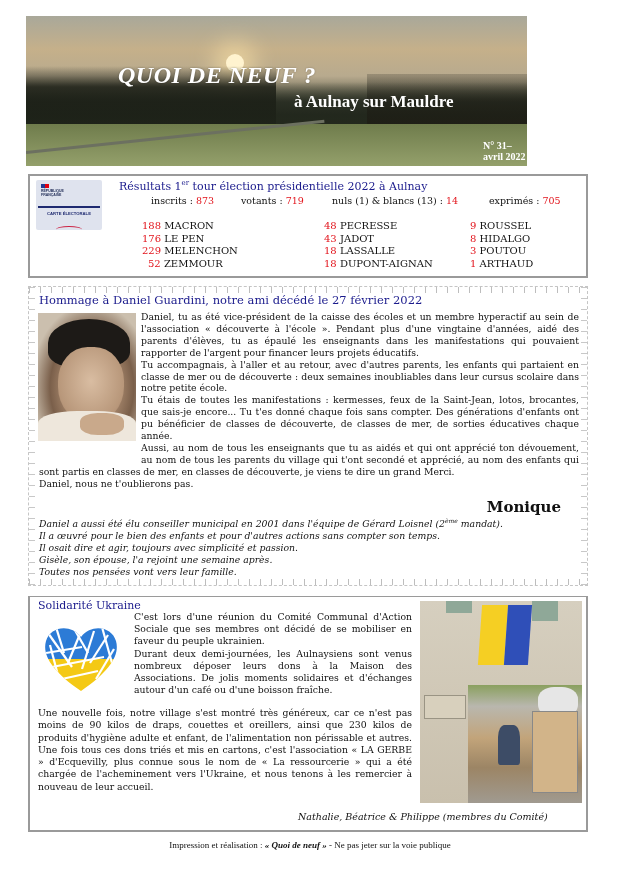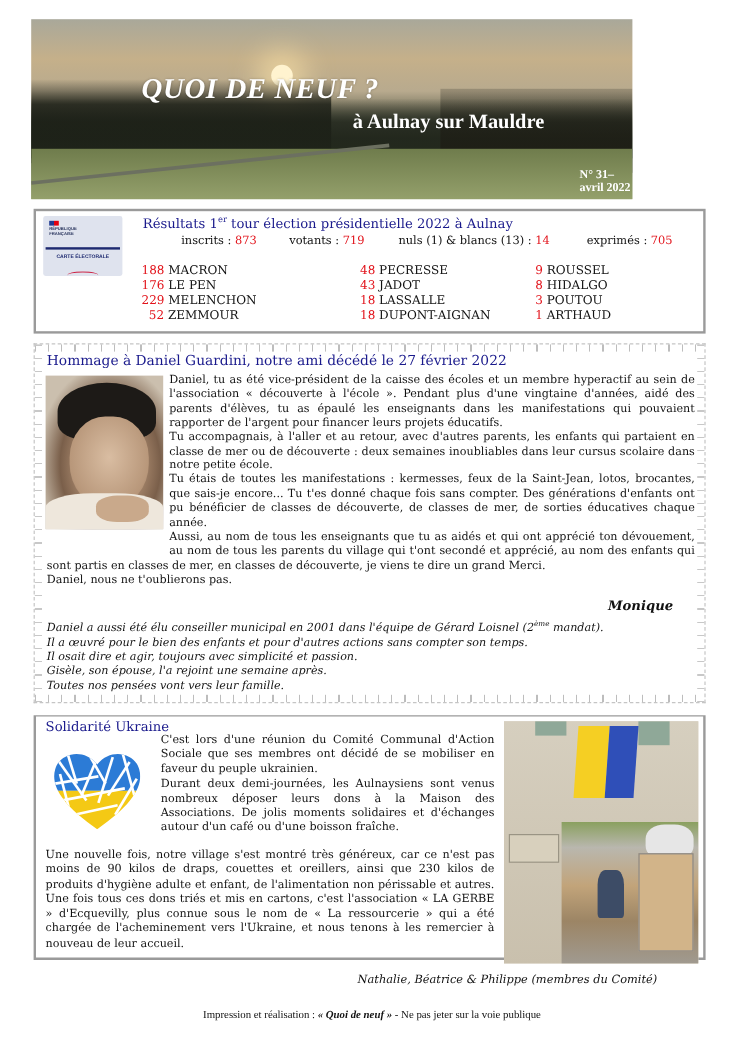--- a/index.html
+++ b/index.html
@@ -28,47 +28,47 @@
   .carte .band { position:absolute; left:2px; top:26px; width:62px; height:2px; background:#1e2a70; }
   .carte .ce { position:absolute; left:0; width:66px; top:31px; text-align:center; font-family:"Liberation Sans", sans-serif; font-size:4.2px; font-weight:bold; color:#1e2a70; line-height:5px; }
   .carte .arc { position:absolute; left:20px; top:46px; width:26px; height:6px; border-top:1px solid #c24; border-radius:50% 50% 0 0; }
   .el-title { position:absolute; left:89px; top:3px; font-size:11px; color:#1a1a8c; white-space:nowrap; }
   .el-title sup { font-size:7px; }
   .el-stats { position:absolute; left:89px; top:19px; font-size:9.5px; white-space:nowrap; }
   .el-stats span.lbl { color:#111;margin-left:32px; }
   .el-stats span.val { color:#e2131b; }
   .stat { position:absolute; top:0; }
   .cand-col { position:absolute; top:44px; font-size:10px; line-height:12.5px; white-space:nowrap; }
-  .cand-col .v { color:#e2131b; }
+  .cand-col .v { color:#e2131b;margin-left:24px; }
   .cand-row { display:block; }
 
   
   .hommage { position:absolute; left:28px; top:286px; width:560px; height:300px; box-sizing:border-box; border:1px dashed #c5c5c5; }
   .ruler-top, .ruler-bot { position:absolute; left:0; right:0; height:6px;
     background: repeating-linear-gradient(90deg, #bdbdbd 0 1px, transparent 1px 11px); }
   .ruler-top { top:0; } .ruler-bot { bottom:0; }
   .ruler-left, .ruler-right { position:absolute; top:0; bottom:0; width:6px;
     background: repeating-linear-gradient(180deg, #c8c8c8 0 1px, transparent 1px 11px); }
   .ruler-left { left:0; } .ruler-right { right:0; }
   .h-title { position:absolute; left:10px; top:6px; font-size:11.5px; color:#1a1a8c; white-space:nowrap; }
   .portrait { position:absolute; left:9px; top:26px; width:98px; height:128px; overflow:hidden;
     background: radial-gradient(ellipse at 55% 58%, #c8ab8f 0%, #b08f73 30%, #7a5f4a 55%, #cbbfae 80%); }
   .portrait .hair { position:absolute; left:10px; top:6px; width:82px; height:48px; background:#1d1a17; border-radius:50% 50% 30% 30%; }
   .portrait .face { position:absolute; left:20px; top:34px; width:66px; height:76px; background:radial-gradient(ellipse at 50% 45%, #d9bda2 0%, #b8977a 70%, #8a6e58 100%); border-radius:45% 45% 48% 48%; }
   .portrait .shirt { position:absolute; left:0; bottom:0; width:98px; height:30px; background:#eee7dc; border-radius:40% 40% 0 0; }
   .portrait .hand { position:absolute; left:42px; bottom:6px; width:44px; height:22px; background:#c9a98b; border-radius:40%; }
   .h-body { position:absolute; left:10px; top:24px; width:540px; font-size:9.3px; line-height:11.9px; text-align:justify; }
   .h-body p { margin:0; }
   .h-float { float:left; width:102px; height:150px; }
-  .h-sign { position:absolute; right:26px; top:211px; font-style:italic; font-weight:bold; font-size:11px; }
+  .h-sign { position:absolute; right:26px; top:211px; font-weight:bold; font-size:15px; }
   .h-italic { position:absolute; left:10px; top:228px; font-style:italic; font-size:9.3px; line-height:11.9px; }
   .h-italic sup { font-size:6px; }
 
   
-  .solidarite { position:absolute; left:28px; top:596px; width:560px; height:204px; border:2px solid #9a9a9a; border-top:1px solid #9a9a9a; box-sizing:border-box; background:#fff; }
+  .solidarite { position:absolute; left:28px; top:596px; width:560px; height:236px; border:2px solid #9a9a9a; border-top:1px solid #9a9a9a; box-sizing:border-box; background:#fff; }
   .s-title { position:absolute; left:8px; top:2px; font-size:11px; color:#1a1a8c; }
   .heart { position:absolute; left:12px; top:26px; width:78px; height:70px; }
   .s-text1 { position:absolute; left:104px; top:14px; width:278px; font-size:9.3px; line-height:12.2px; text-align:justify; }
   .s-text1 p, .s-text2 p { margin:0; }
   .s-text2 { position:absolute; left:8px; top:110px; width:374px; font-size:9.3px; line-height:12.3px; text-align:justify; }
   .s-photo { position:absolute; left:390px; top:4px; width:162px; height:202px; overflow:hidden; background:#d9d2c3; }
   .s-photo .wall { position:absolute; left:0; top:0; width:162px; height:202px; background:linear-gradient(180deg,#d6cfbf,#c9c0ad); }
   .s-photo .shutter1 { position:absolute; left:26px; top:0; width:26px; height:12px; background:#8fa898; }
   .s-photo .shutter2 { position:absolute; left:112px; top:0; width:26px; height:20px; background:#8fa898; }
   .s-photo .flag-y { position:absolute; left:60px; top:4px; width:26px; height:60px; background:#f5cf23; transform:skewX(-4deg); }

